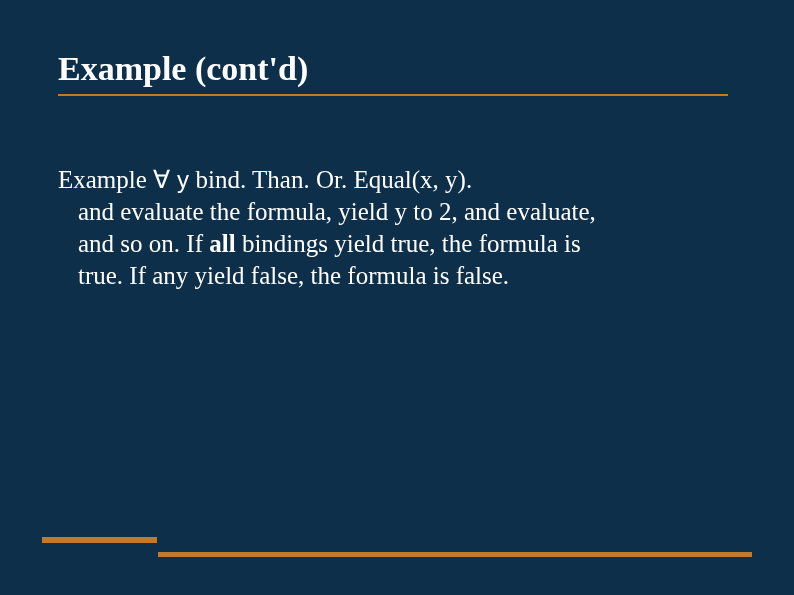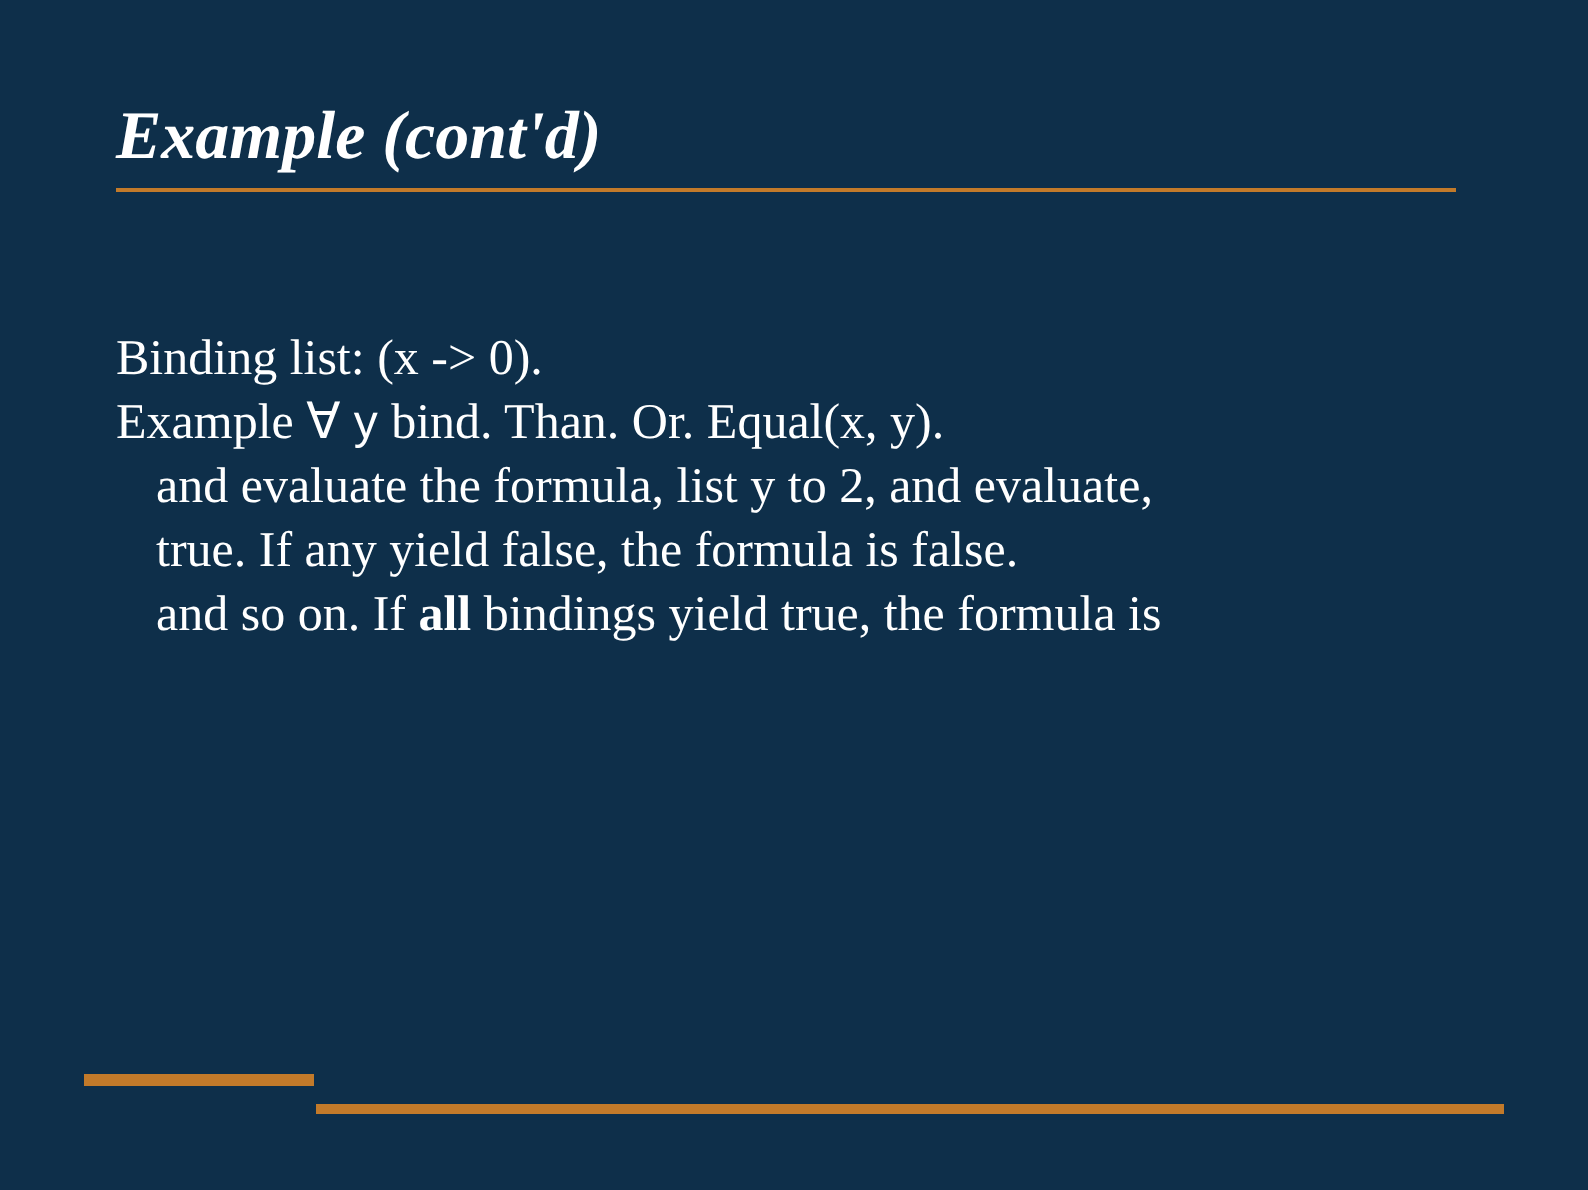--- a/index.html
+++ b/index.html
@@ -10,21 +10,20 @@
     color: #fff;
     position: relative;
   }
   .slide {
     width: 794px;
     height: 595px;
     padding: 50px 58px 40px 58px;
     position: relative;
   }
   .title {
-    font-style: italic;
     font-weight: bold;
     font-size: 34px;
     color: #fff;
     margin-bottom: 6px;
   }
   .title-underline {
     height: 2px;
     background: #c27a2a;
     width: 670px;
     margin-top: 6px;
@@ -74,29 +73,28 @@
 <body>
 
 <div class="slide">
 
   <div>
     <div class="title">Example (cont'd)</div>
     <div class="title-underline"></div>
   </div>
 
   <div class="body">
-    <p>Binding list: (x -&gt; 0).</p>
     <p>
       <span>Example </span><span class="forall">∀</span><span class="yvar"> y </span><span>bind. Than. Or. Equal(x, y).</span>
     </p>
-    <p class="indent">and evaluate the formula, list y to 2, and evaluate,</p>
-    <p class="indent">true. If any yield false, the formula is false.</p>
+    <p class="indent">and evaluate the formula, yield y to 2, and evaluate,</p>
     <p class="indent">
       <span>and so on. If </span><b>all</b><span> bindings yield true, the formula is</span>
     </p>
+    <p class="indent">true. If any yield false, the formula is false.</p>
   </div>
 
   <div class="footer-rules">
     <div class="rule-top"></div>
     <div class="rule-bottom"></div>
   </div>
 
 </div>
 
 </body></html>

